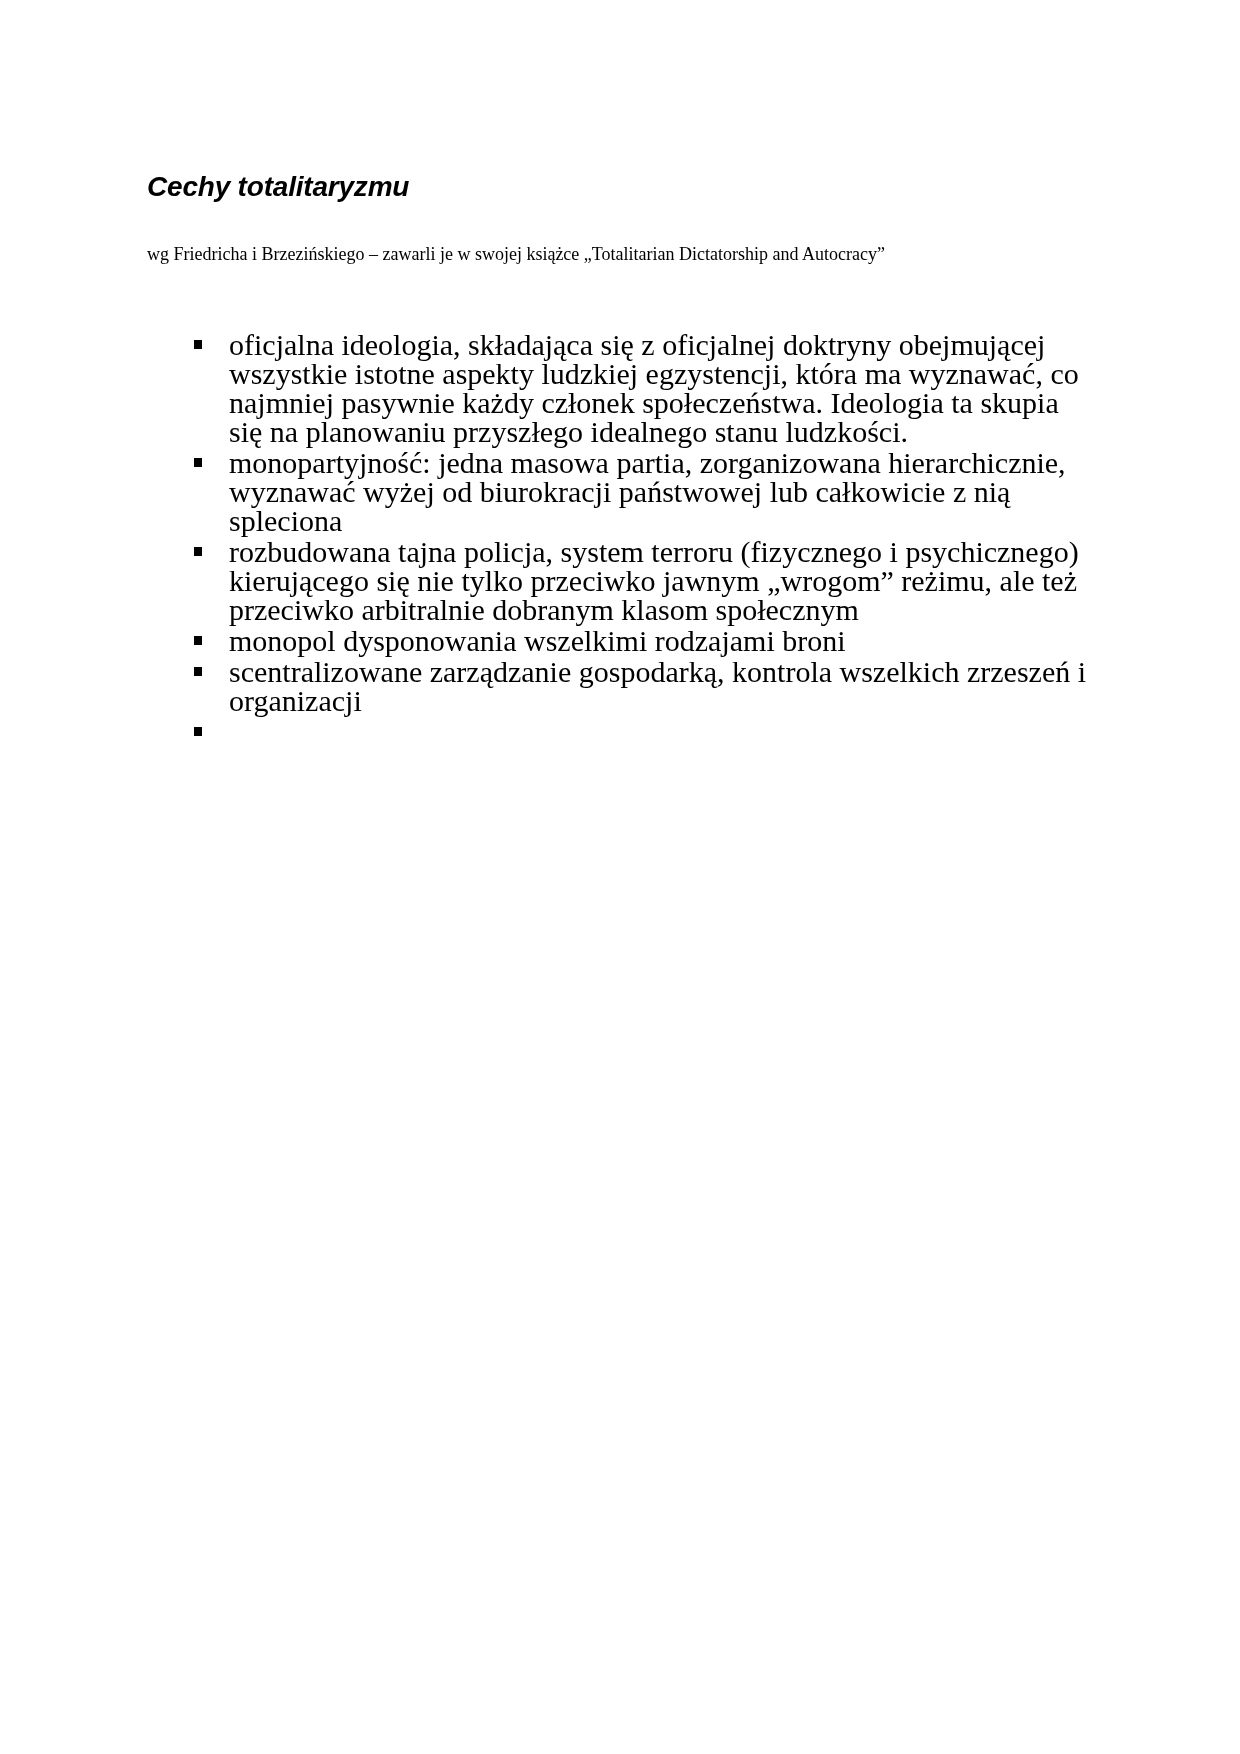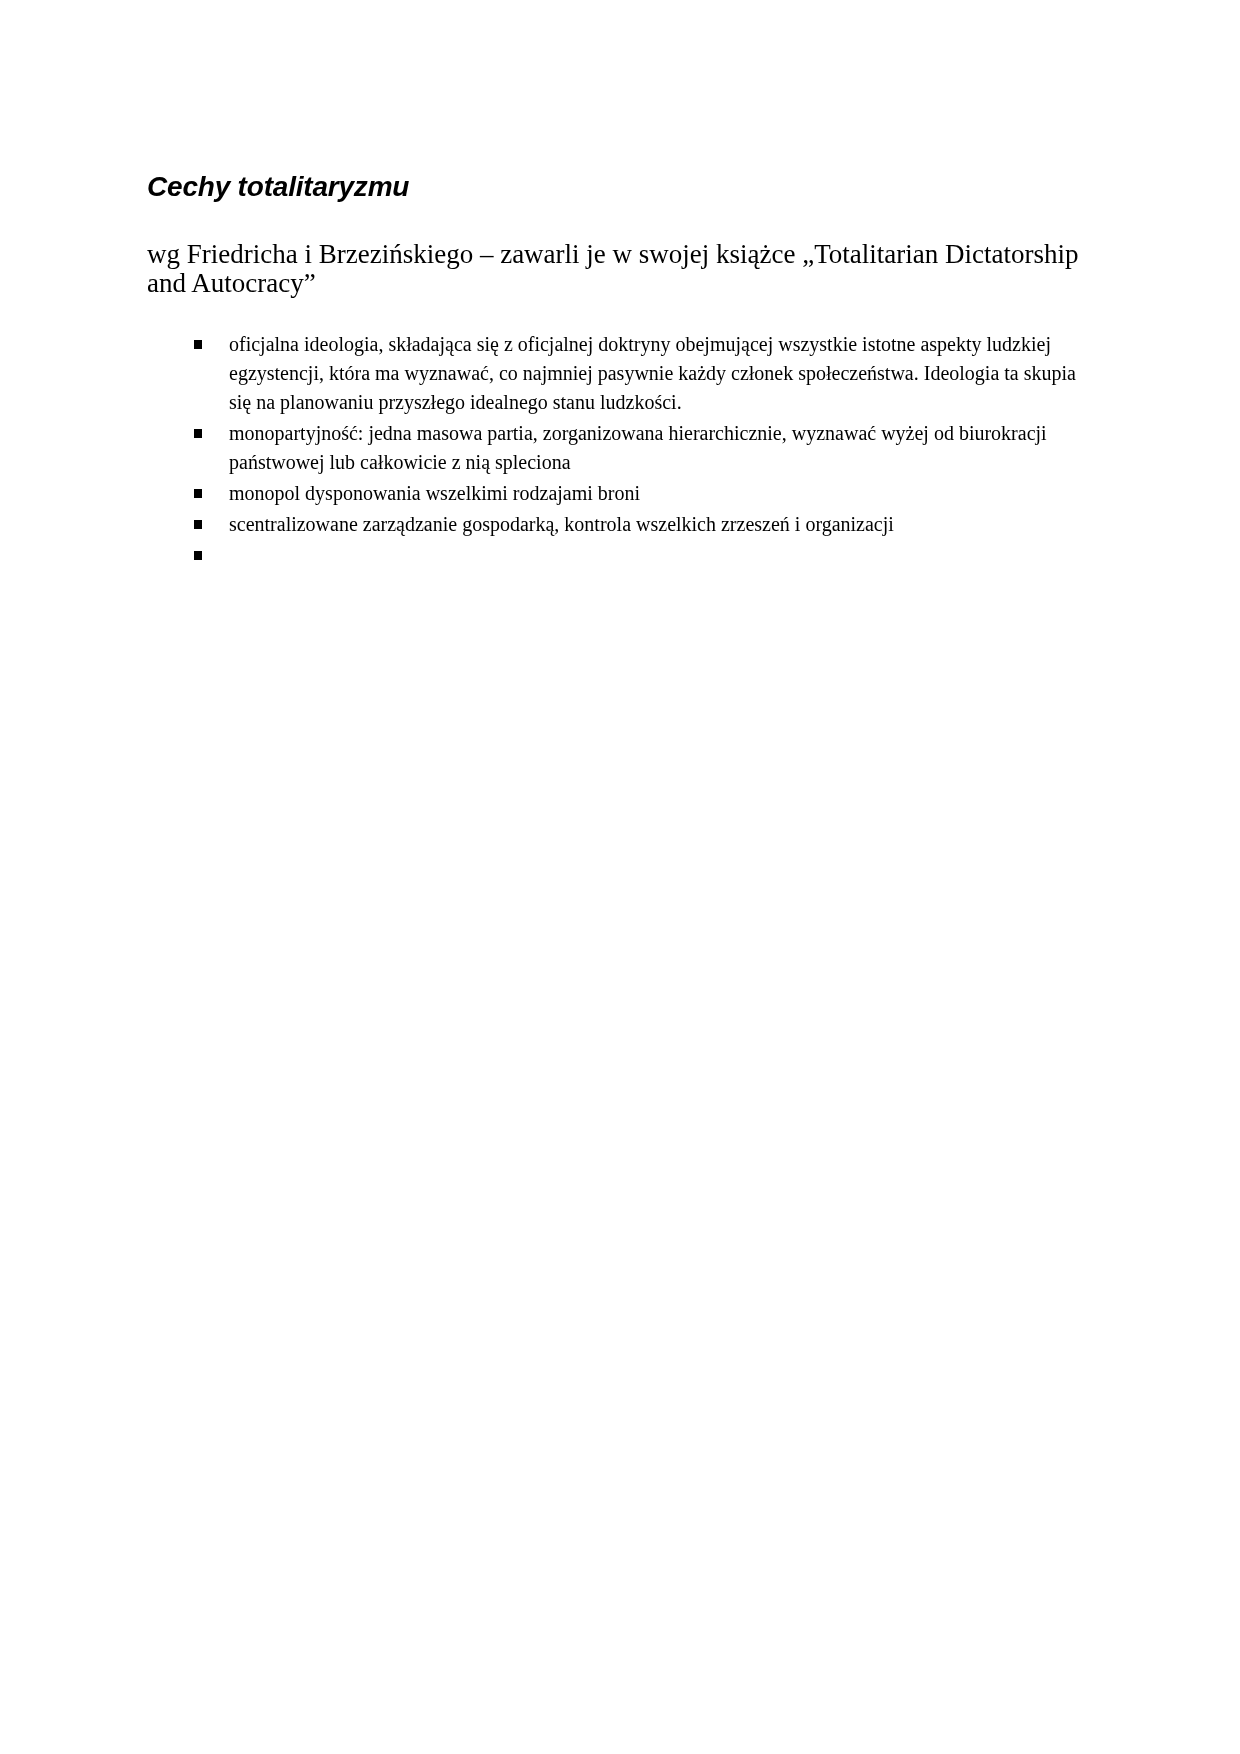--- a/index.html
+++ b/index.html
@@ -34,33 +34,33 @@
       line-height: 34px;
       letter-spacing: -0.2px;
     }
     .intro {
       position: absolute;
       left: 147px;
       top: 240px;
       width: 950px;
       margin: 0;
       font-family: "Liberation Serif", serif;
-      font-size: 27px;
+      font-size: 18px;
       line-height: 29px;
     }
     .features {
       position: absolute;
       left: 147px;
       top: 330px;
       width: 950px;
       margin: 0;
       padding: 0;
       list-style: none;
       font-family: "Liberation Serif", serif;
-      font-size: 20px;
+      font-size: 30px;
       line-height: 29px;
     }
     .feature-item {
       position: relative;
       padding-left: 82px;
       margin: 0 0 2px 0;
     }
     .bullet {
       position: absolute;
       left: 47px;
@@ -82,20 +82,21 @@
     <li class="feature-item">
       <span class="bullet"></span>
       <span>oficjalna ideologia, składająca się z oficjalnej doktryny obejmującej wszystkie istotne aspekty ludzkiej egzystencji, która ma wyznawać, co najmniej pasywnie każdy członek społeczeństwa. Ideologia ta skupia się na planowaniu przyszłego idealnego stanu ludzkości.</span>
     </li>
     <li class="feature-item">
       <span class="bullet"></span>
       <span>monopartyjność: jedna masowa partia, zorganizowana hierarchicznie, wyznawać wyżej od biurokracji państwowej lub całkowicie z nią spleciona</span>
     </li>
     <li class="feature-item">
       <span class="bullet"></span>
+      <span>rozbudowana tajna policja, system terroru (fizycznego i psychicznego) kierującego się nie tylko przeciwko jawnym „wrogom” reżimu, ale też przeciwko arbitralnie dobranym klasom społecznym</span>
     </li>
     <li class="feature-item">
       <span class="bullet"></span>
     </li>
     <li class="feature-item">
       <span class="bullet"></span>
       <span>monopol dysponowania wszelkimi rodzajami broni</span>
     </li>
     <li class="feature-item">
       <span class="bullet"></span>

